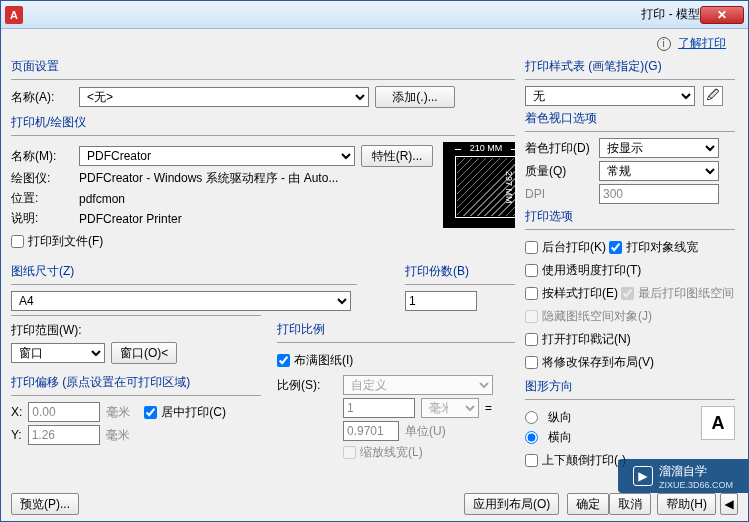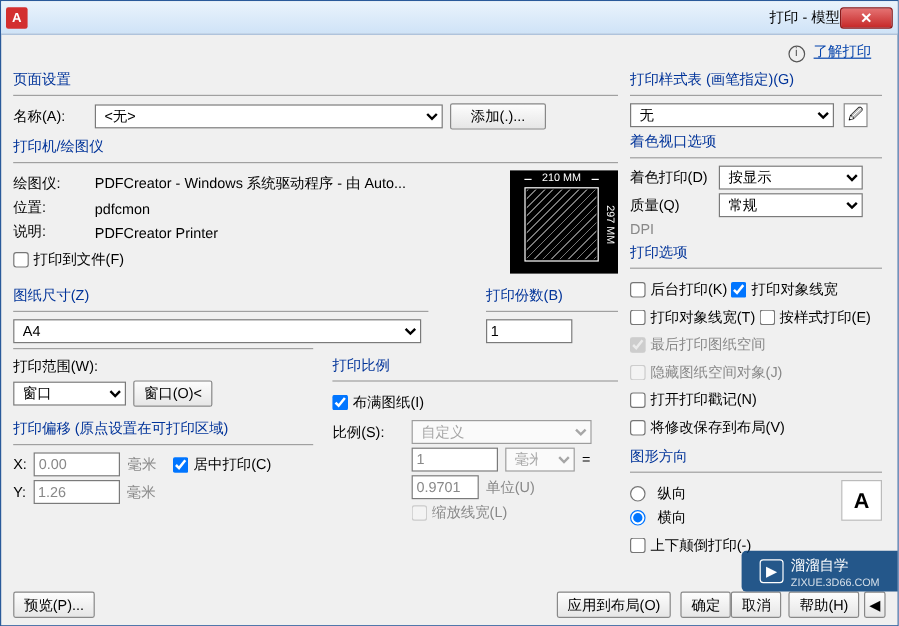--- a/index.html
+++ b/index.html
@@ -77,20 +77,25 @@
             <button class="btn" style="width:80px">添加(.)...</button>
           </div>
         </div>
 
         <div class="group-box section">
           <div class="group-title">打印机/绘图仪</div>
           <div class="underline-sep"></div>
           <div style="display:flex; gap:6px;">
             <div style="flex:1">
               <div class="row">
+                <span class="lbl">名称(M):</span>
+                <select style="width:276px"><option>PDFCreator</option></select>
+                <button class="btn" style="width:72px">特性(R)...</button>
+              </div>
+              <div class="row">
                   <span class="lbl">绘图仪:</span>
                   <span>PDFCreator - Windows 系统驱动程序 - 由 Auto...</span>
                 </div>
               <div class="row">
                   <span class="lbl">位置:</span>
                   <span>pdfcmon</span>
                 </div>
               <div class="row">
                   <span class="lbl">说明:</span>
                   <span>PDFCreator Printer</span>
@@ -195,35 +200,36 @@
         <div class="row">
             <span style="width:68px">着色打印(D)</span>
             <select style="width:120px"><option>按显示</option></select>
           </div>
         <div class="row">
             <span style="width:68px">质量(Q)</span>
             <select style="width:120px"><option>常规</option></select>
           </div>
         <div class="row">
             <span style="width:68px" class="disabled">DPI</span>
+            <input type="text" style="width: 120px;" class="disabled" disabled="" value="300">
           </div>
 
         <div class="group-title section">打印选项</div>
         <div class="underline-sep"></div>
         <div class="checkbox row">
             <input type="checkbox" style="">
             <span>后台打印(K)</span>
           </div>
         <div class="checkbox row">
             <input type="checkbox" checked="" style="">
             <span>打印对象线宽</span>
           </div>
         <div class="checkbox row">
             <input type="checkbox" style="">
-            <span>打印对象线宽(T)</span>
+            <span>使用透明度打印(T)</span>
           </div>
         <div class="checkbox row">
             <input type="checkbox" style="">
             <span>按样式打印(E)</span>
           </div>
         <div class="checkbox row disabled">
             <input type="checkbox" checked="" disabled="" style="">
             <span>最后打印图纸空间</span>
           </div>
         <div class="checkbox row disabled">

